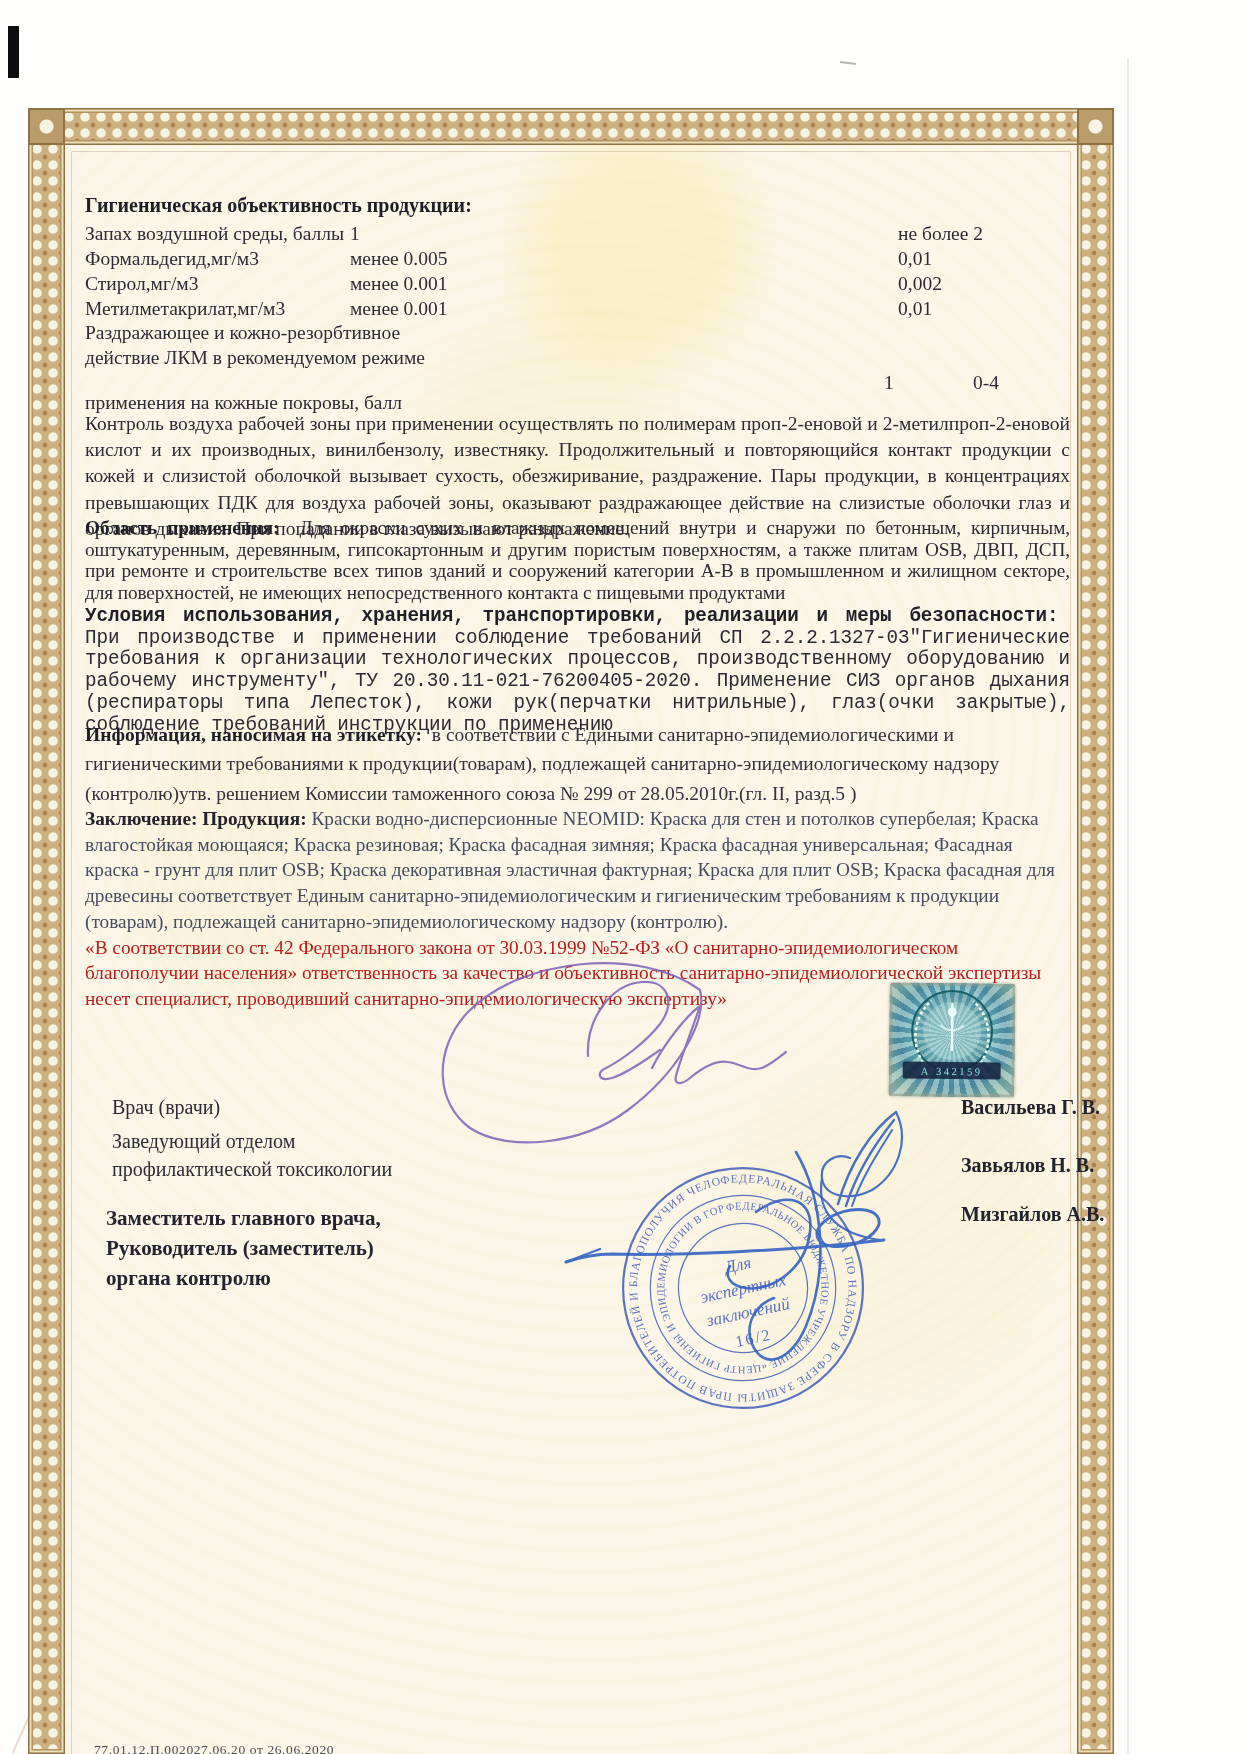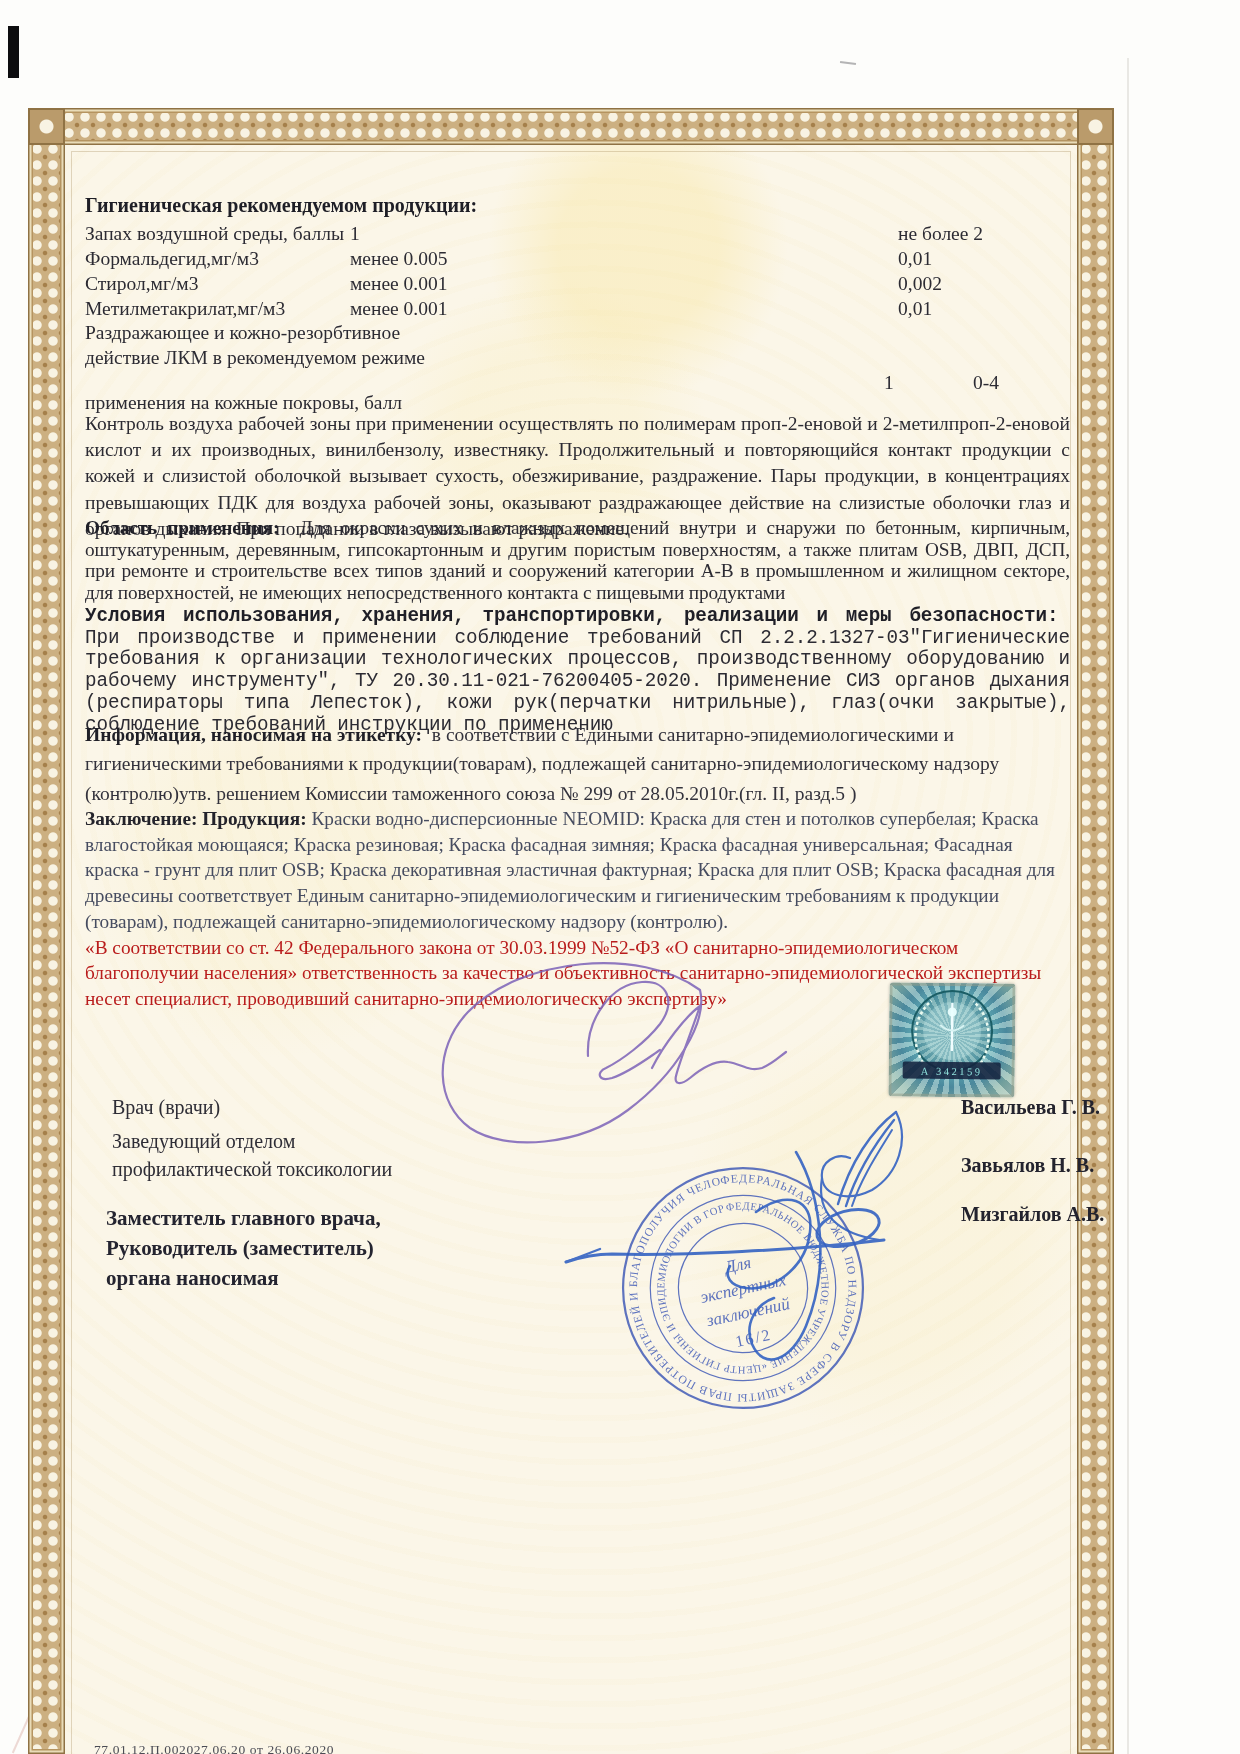--- a/index.html
+++ b/index.html
@@ -91,21 +91,21 @@
 <div class="cert">
   <div class="cert-pattern"></div>
   <div class="bstrip b-top"></div>
   <div class="bstrip b-left"></div>
   <div class="bstrip b-right"></div>
   <div class="b-corner b-tl"></div>
   <div class="b-corner b-tr"></div>
   <div class="inner-line"></div>
 </div>
 
-<div class="abs sec-title">Гигиеническая рекомендуемом продукции:</div>
+<div class="abs sec-title">Гигиеническая объективность продукции:</div>
 
 <div class="abs rowline t" style="top:221px">
   <span class="c1">Запах воздушной среды, баллы</span>
   <span class="c2">1</span>
   <span class="c3">не более 2</span>
 </div>
 <div class="abs rowline t" style="top:246px">
   <span class="c1">Формальдегид,мг/м3</span>
   <span class="c2">менее 0.005</span>
   <span class="c3">0,01</span>
@@ -149,21 +149,21 @@
   <span class="bold">Продукция:</span>
   <span>Краски водно-дисперсионные NEOMID: Краска для стен и потолков супербелая; Краска влагостойкая моющаяся; Краска резиновая; Краска фасадная зимняя; Краска фасадная универсальная; Фасадная краска - грунт для плит OSB; Краска декоративная эластичная фактурная; Краска для плит OSB; Краска фасадная для древесины соответствует Единым санитарно-эпидемиологическим и гигиеническим требованиям к продукции (товарам), подлежащей санитарно-эпидемиологическому надзору (контролю).</span>
   <div class="quoteline">«В соответствии со ст. 42 Федерального закона от 30.03.1999 №52-ФЗ «О санитарно-эпидемиологическом благополучии населения» ответственность за качество и объективность санитарно-эпидемиологической экспертизы несет специалист, проводивший санитарно-эпидемиологическую экспертизу»</div>
 </div>
 
 <div class="abs sig-label" style="top:1096px">Врач (врачи)</div>
 <div class="abs sig-label" style="top:1130px">Заведующий отделом</div>
 <div class="abs sig-label" style="top:1158px">профилактической токсикологии</div>
 <div class="abs sig-label-b" style="top:1206px">Заместитель главного врача,</div>
 <div class="abs sig-label-b" style="top:1236px">Руководитель (заместитель)</div>
-<div class="abs sig-label-b" style="top:1266px">органа наносимая</div>
+<div class="abs sig-label-b" style="top:1266px">органа контролю</div>
 
 <div class="abs sig-name" style="top:1096px">Васильева Г. В.</div>
 <div class="abs sig-name" style="top:1154px">Завьялов Н. В.</div>
 <div class="abs sig-name" style="top:1203px">Мизгайлов А.В.</div>
 
 <div class="hologram">
   <svg viewBox="0 0 126 114">
     <circle cx="63" cy="48" r="40" fill="rgba(10,70,90,.20)" stroke="#1b5e66" stroke-width="2"></circle>
     <circle cx="63" cy="48" r="29" fill="rgba(220,250,250,.25)"></circle>
     <path d="M 34 80 C 22 60 24 34 42 18" fill="none" stroke="#eafaf0" stroke-width="2.6" stroke-dasharray="3 2.6"></path>

